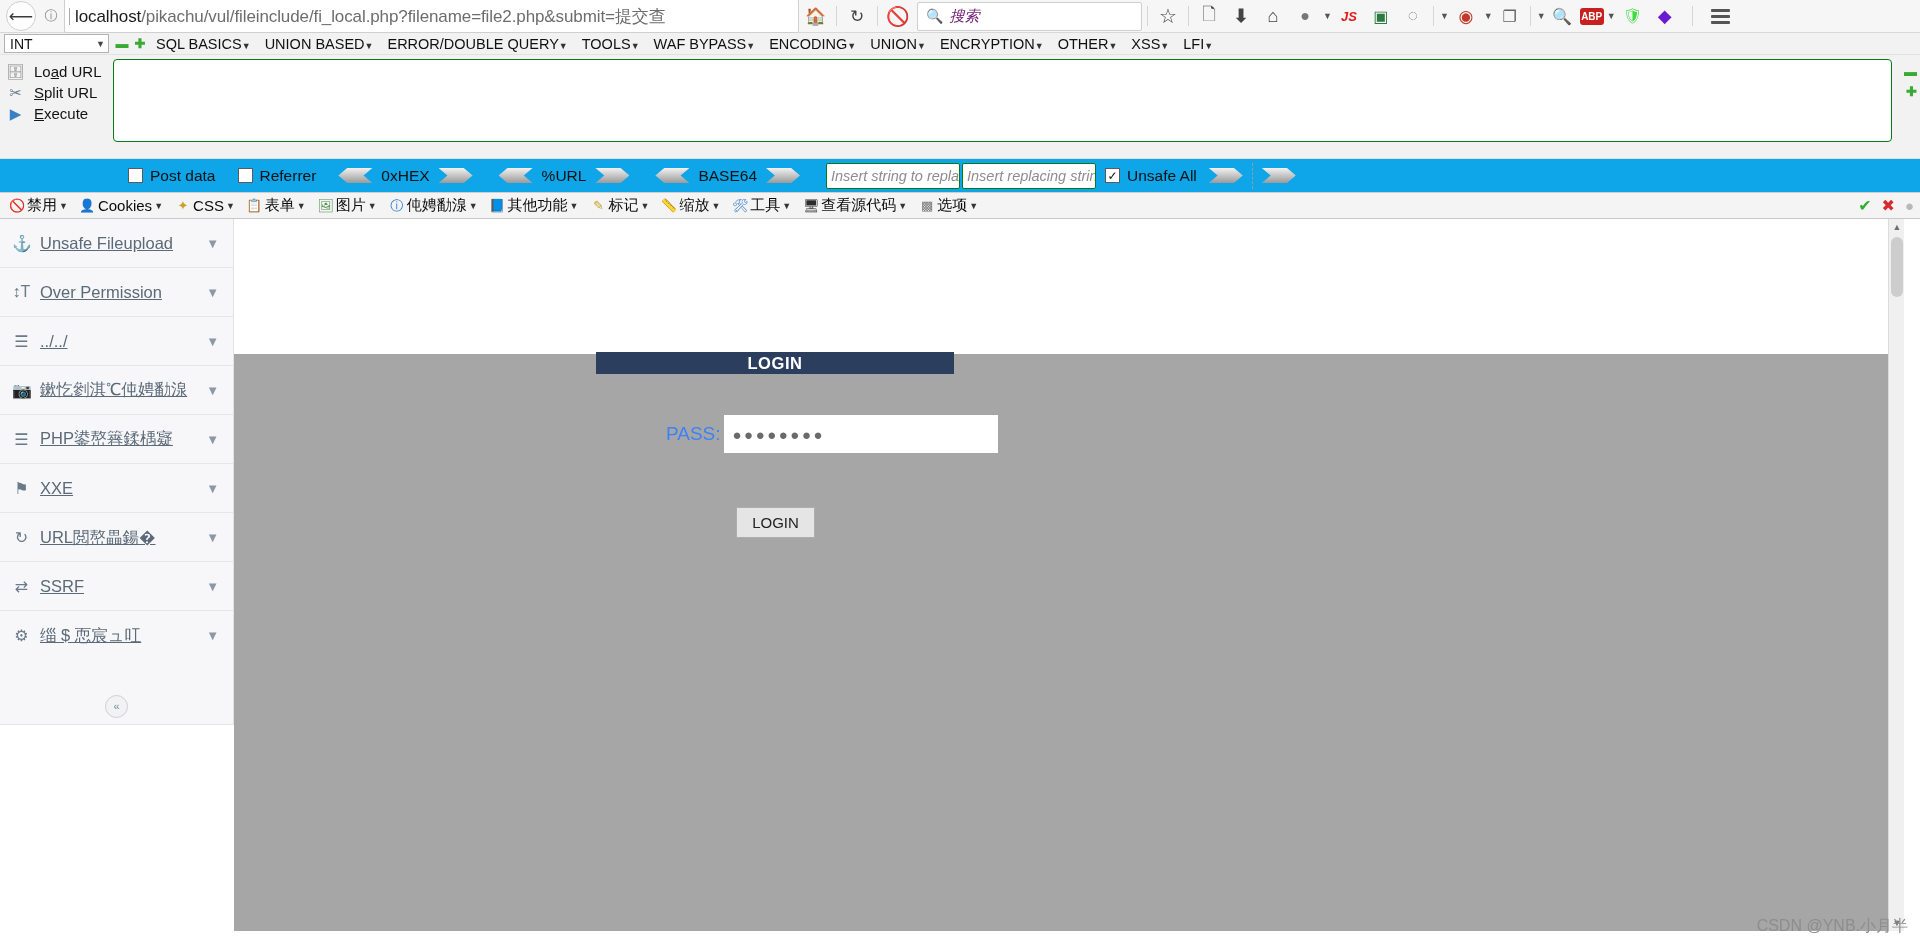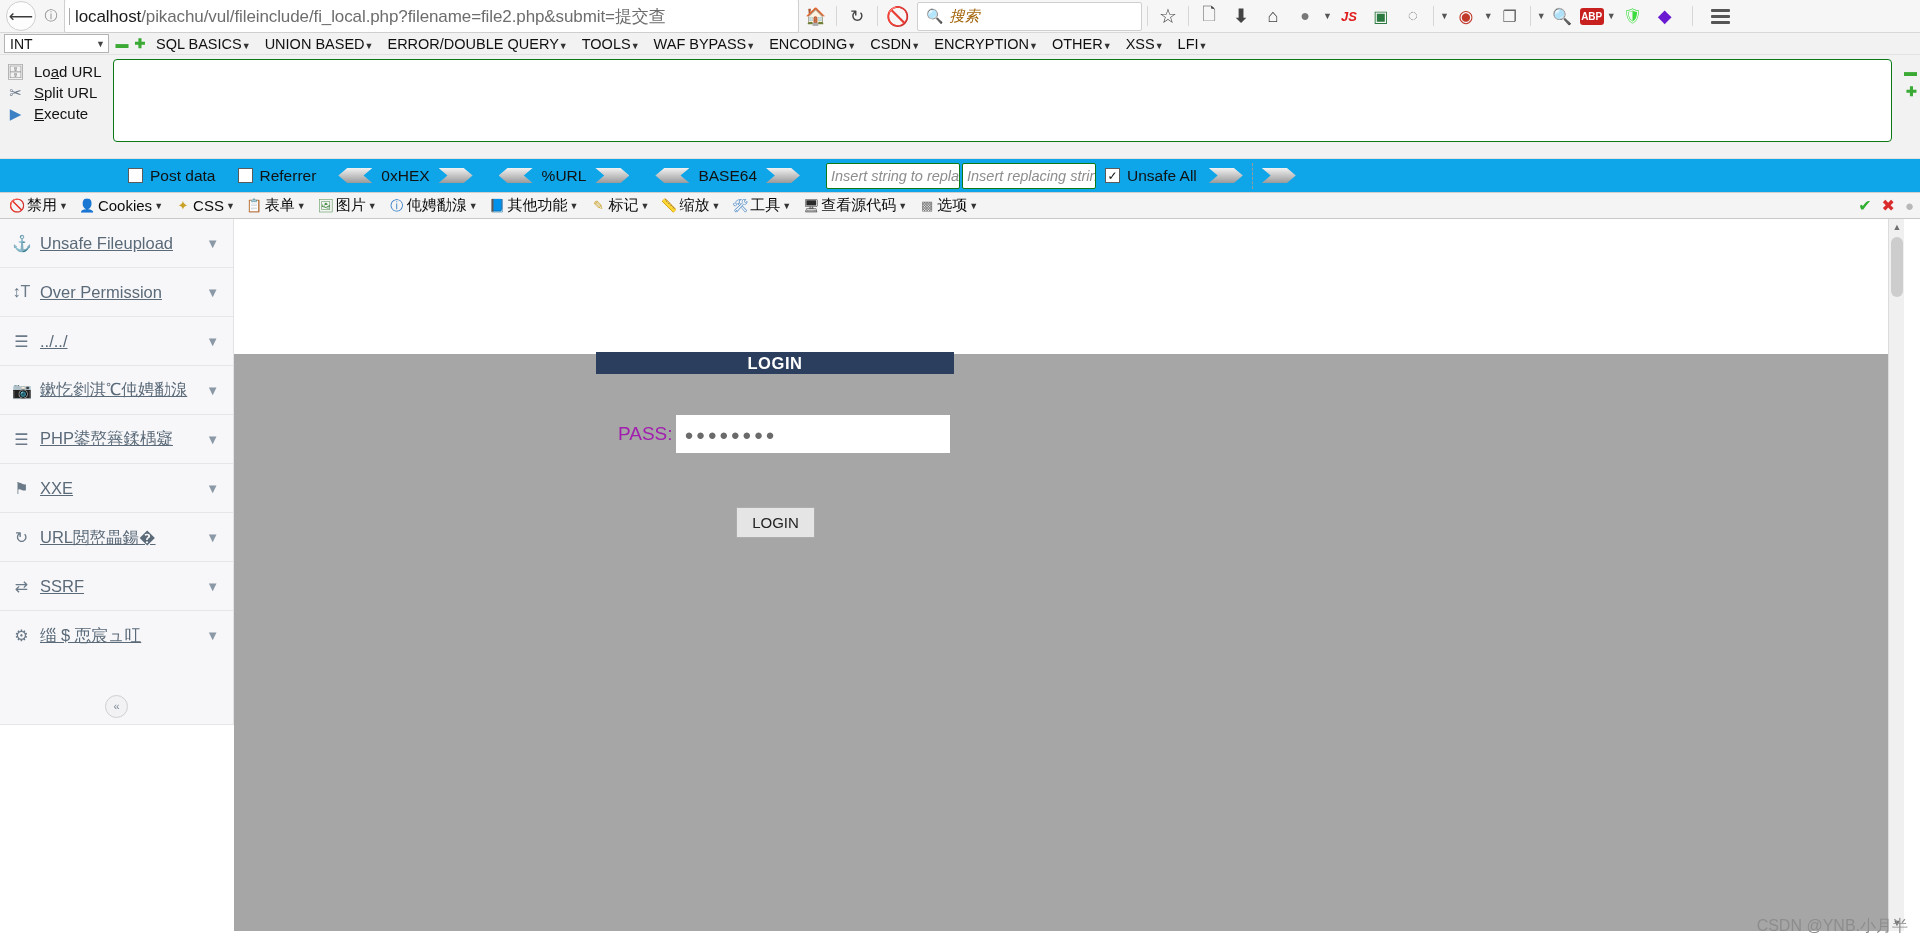--- a/index.html
+++ b/index.html
@@ -59,21 +59,21 @@
     width: 30px; height: 28px; display: flex; align-items: center;
     justify-content: center; flex: 0 0 auto; font-size: 16px; color: #444;
   }
   .vsep { width: 1px; height: 20px; background: #d6d6d6; margin: 0 3px; flex:0 0 auto; }
   .searchbar {
     flex: 0 0 225px; height: 29px;
     background: #ffffff; border: 1px solid #cfcfcf; border-radius: 2px;
     display: flex; align-items: center; gap: 6px; padding: 0 8px;
     margin-left: 2px;
   }
-  .searchbar .ph { font-size: 15px; color: #a16207; font-style: italic; }
+  .searchbar .ph { font-size: 15px; color: #701a75; font-style: italic; }
   .caret-dn { font-size: 9px; color: #555; margin-left: 1px; }
   .hamburger { display: flex; flex-direction: column; gap: 3px; }
   .hamburger i { display:block; width: 19px; height: 3px; background: #555; border-radius:1px; }
 
   
   .hb-menu {
     height: 22px;
     background: #f2f2f2;
     border-bottom: 1px solid #e2e2e2;
     display: flex; align-items: center;
@@ -234,21 +234,21 @@
   .login-head {
     position: absolute;
     background: #2c3e5d;
     color: #ffffff;
     font-weight: bold;
     font-size: 16.5px;
     letter-spacing: 0.6px;
     display: flex; align-items: center; justify-content: center;
   }
   .pass-row { position: absolute; display: flex; align-items: center; gap: 3px; }
-  .pass-lbl { font-size: 19px; color: #a21caf; }
+  .pass-lbl { font-size: 19px; color: #3b82f6; margin-left: 48px; }
   .pass-input {
     width: 274px; height: 38px; background: #fff; border: none;
     display: flex; align-items: center; padding: 0 9px;
     font-size: 15px; color: #6a6a6a; letter-spacing: 2.5px;
   }
   .login-btn {
     position: absolute;
     width: 79px; height: 31px;
     background: #e5e5e5; border: 1px solid #adadad;
     display: flex; align-items: center; justify-content: center;
@@ -322,21 +322,21 @@
   </div>
   <div class="hb-sq" style="color:#3aaa35;">▬</div>
   <div class="hb-sq">✚</div>
 
   <div class="hb-item"><span>SQL BASICS</span><span class="cv">▼</span></div>
   <div class="hb-item"><span>UNION BASED</span><span class="cv">▼</span></div>
   <div class="hb-item"><span>ERROR/DOUBLE QUERY</span><span class="cv">▼</span></div>
   <div class="hb-item"><span>TOOLS</span><span class="cv">▼</span></div>
   <div class="hb-item"><span>WAF BYPASS</span><span class="cv">▼</span></div>
   <div class="hb-item"><span>ENCODING</span><span class="cv">▼</span></div>
-  <div class="hb-item"><span>CSDN</span><span class="cv">▼</span></div>
+  <div class="hb-item"><span>UNION</span><span class="cv">▼</span></div>
   <div class="hb-item"><span>ENCRYPTION</span><span class="cv">▼</span></div>
   <div class="hb-item"><span>OTHER</span><span class="cv">▼</span></div>
   <div class="hb-item"><span>XSS</span><span class="cv">▼</span></div>
   <div class="hb-item"><span>LFI</span><span class="cv">▼</span></div>
 </div>
 
 <div class="hb-body">
   <div class="hb-actions">
     <div class="hb-action">
       <span class="ico-box" style="font-size:15px;color:#8a8a8a;">🗄</span>

